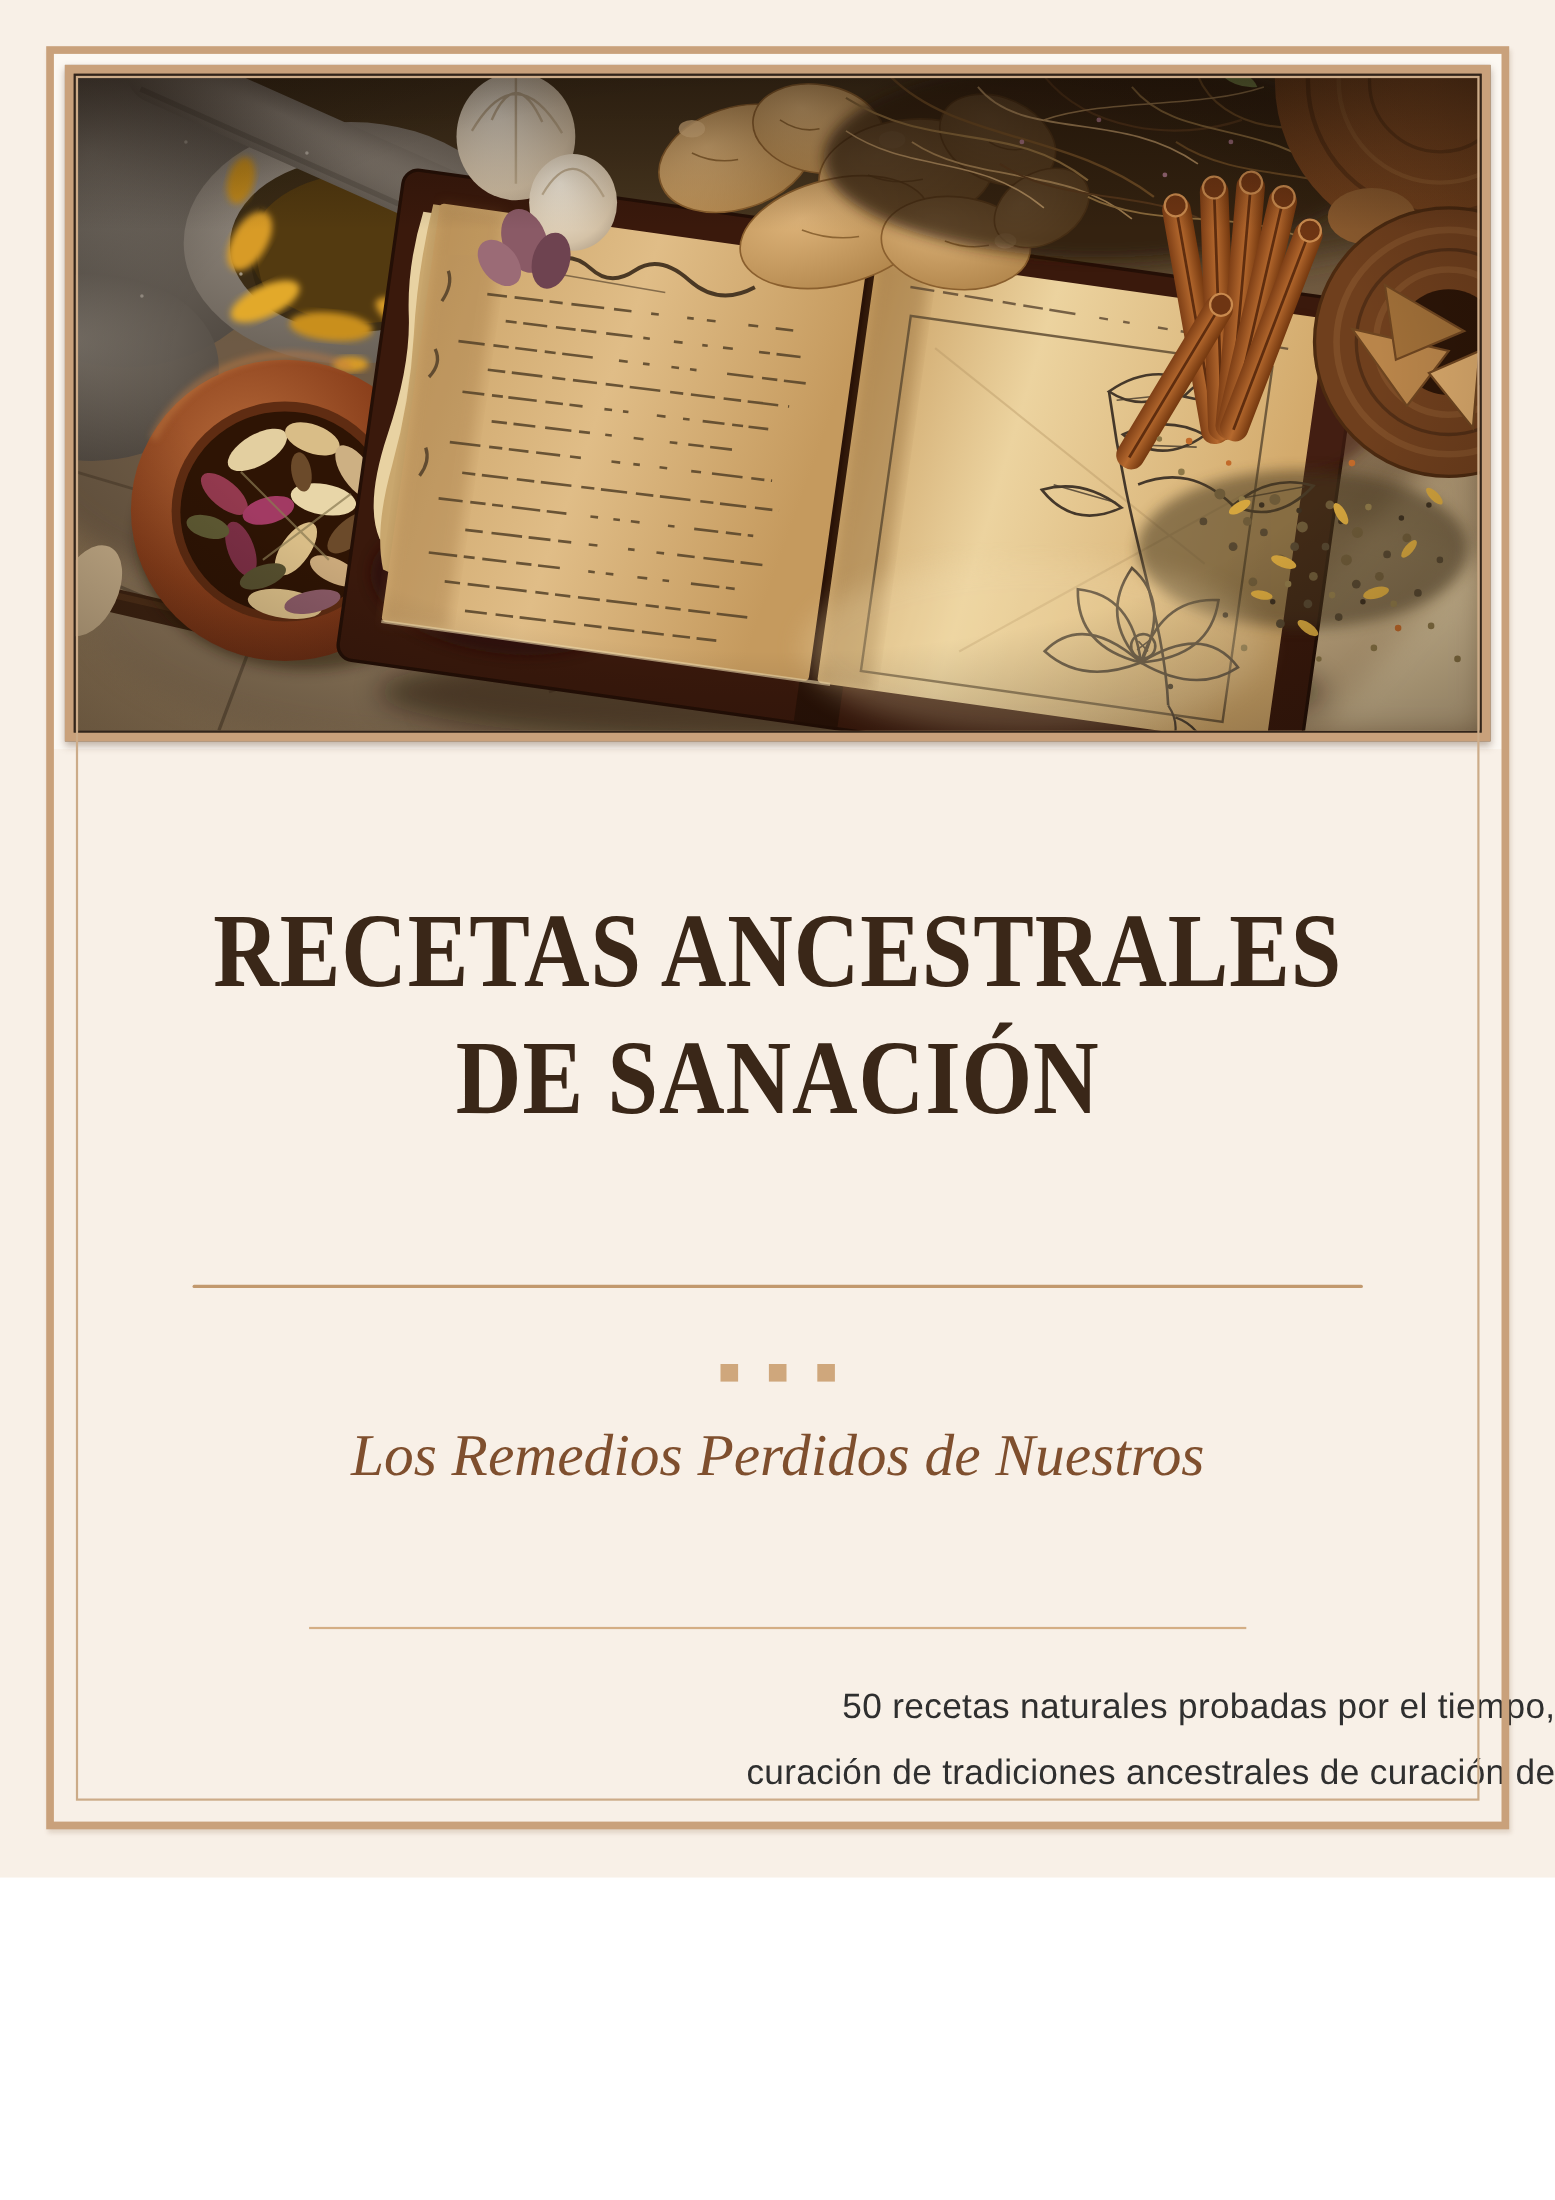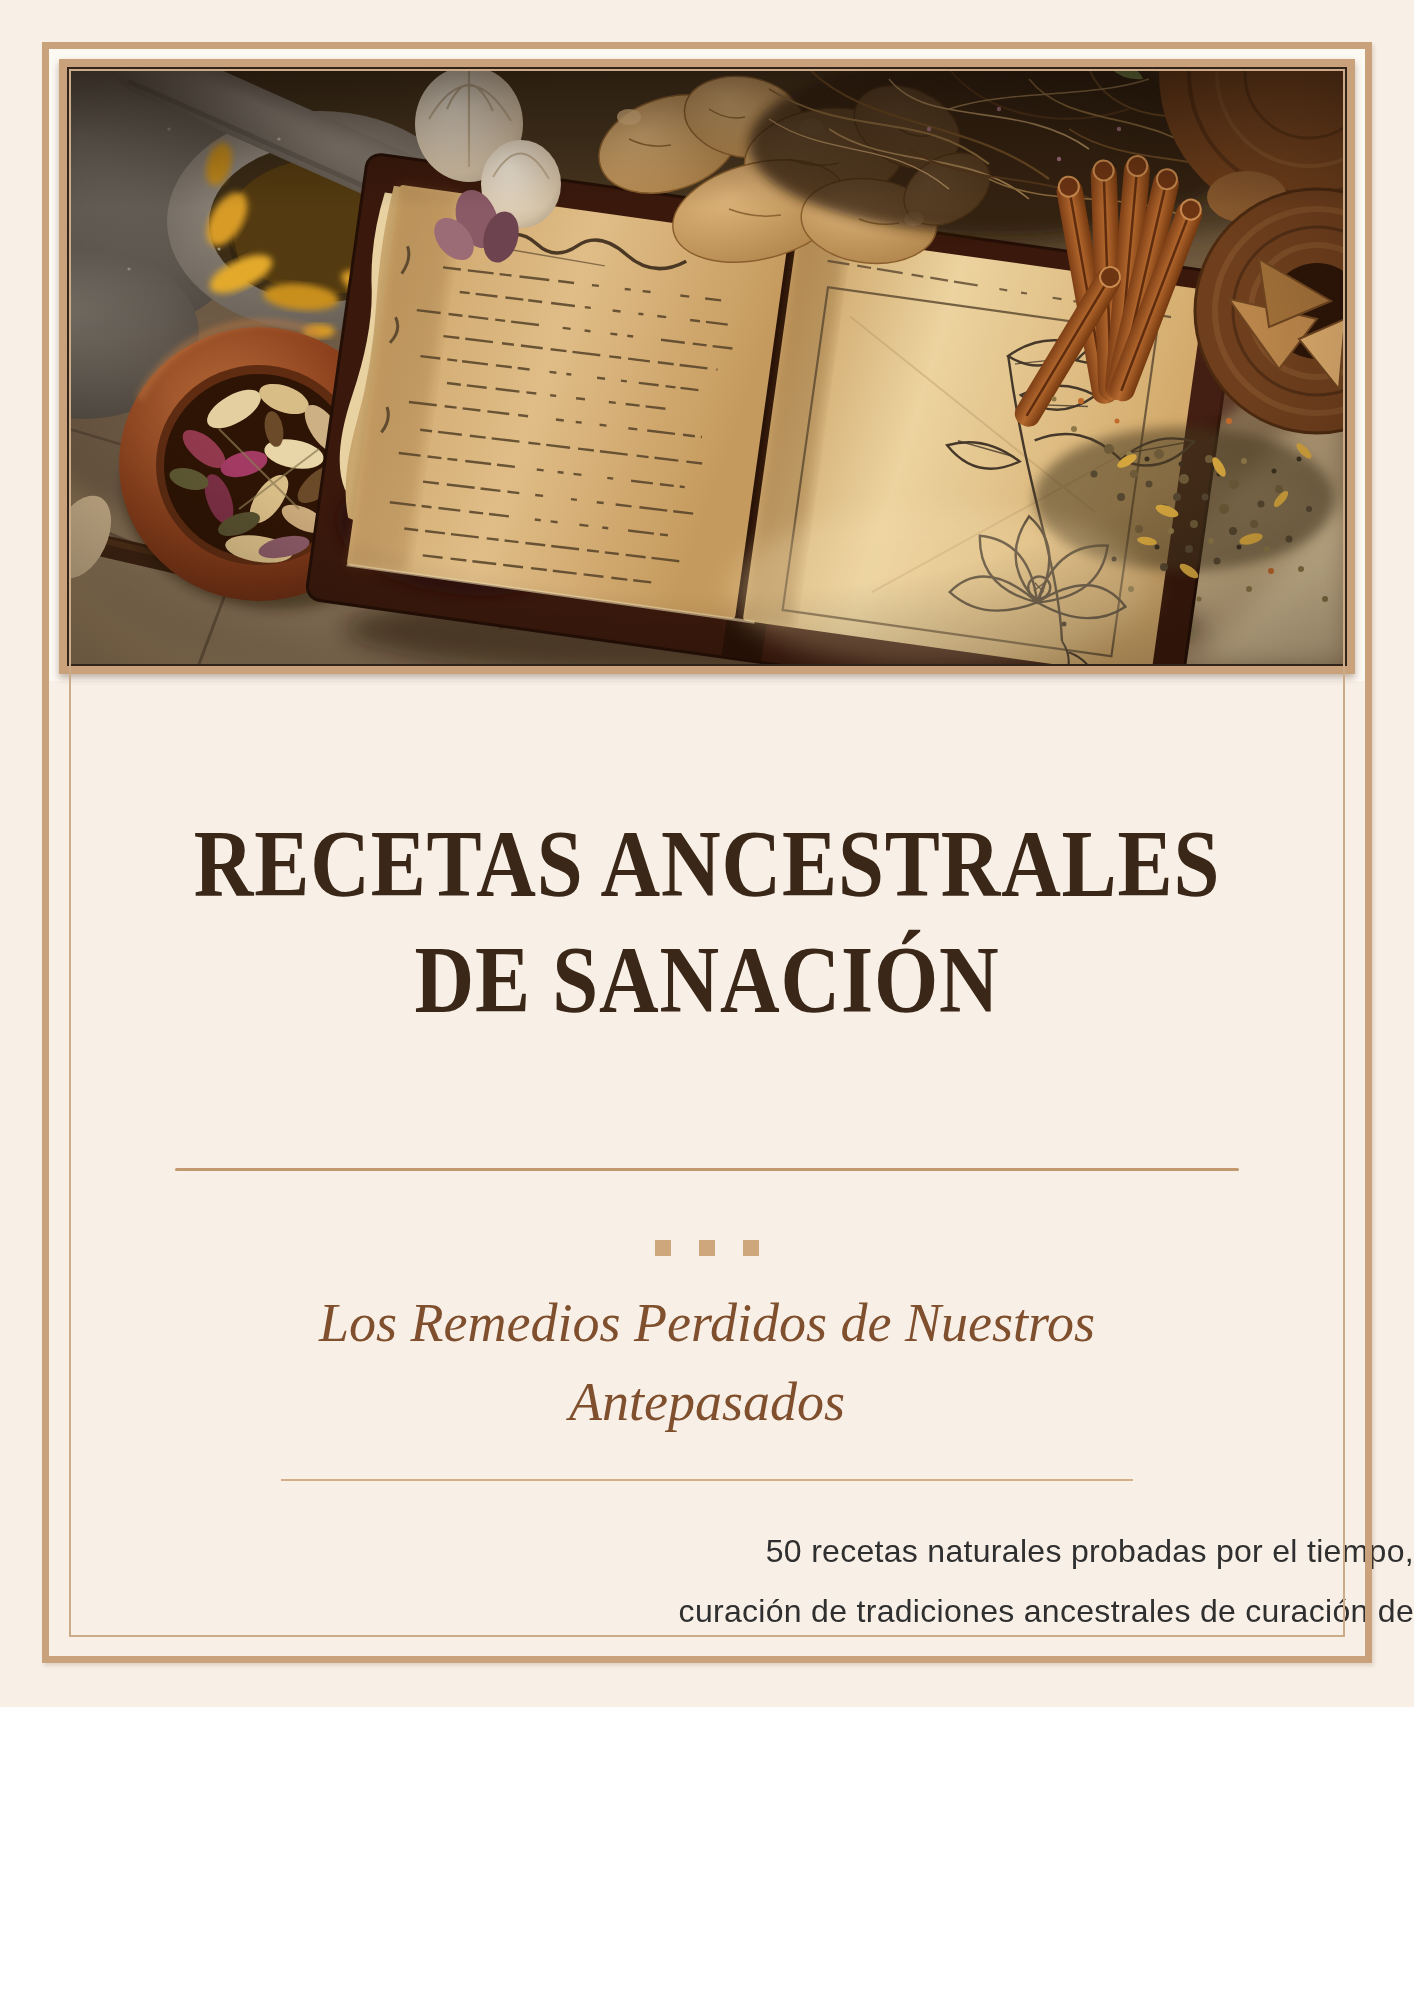--- a/index.html
+++ b/index.html
@@ -497,21 +497,20 @@
   <div class="divider-1"></div>
 
   <div class="squares">
     <span class="sq"></span>
     <span class="sq"></span>
     <span class="sq"></span>
   </div>
 
   <h2 class="subtitle">
     <span>Los Remedios Perdidos de Nuestros</span>
-    <span>Antepasados</span>
   </h2>
 
   <div class="divider-2"></div>
 
   <p class="description">
     <span>50 recetas naturales probadas por el tiempo,</span>
     <span>curación de tradiciones ancestrales de curación de</span>
   </p>
 
 

